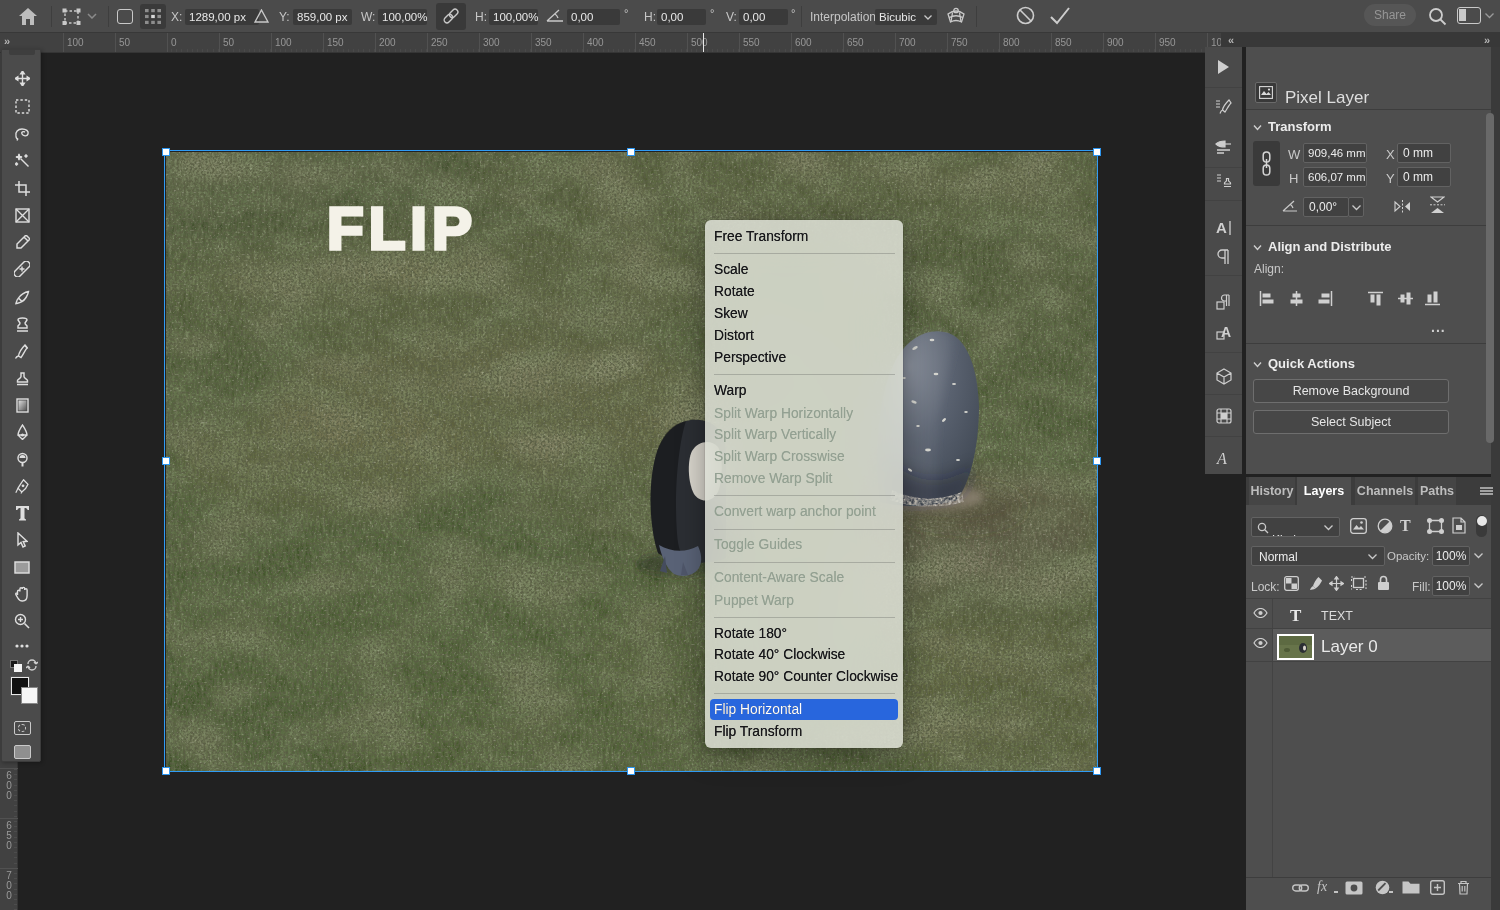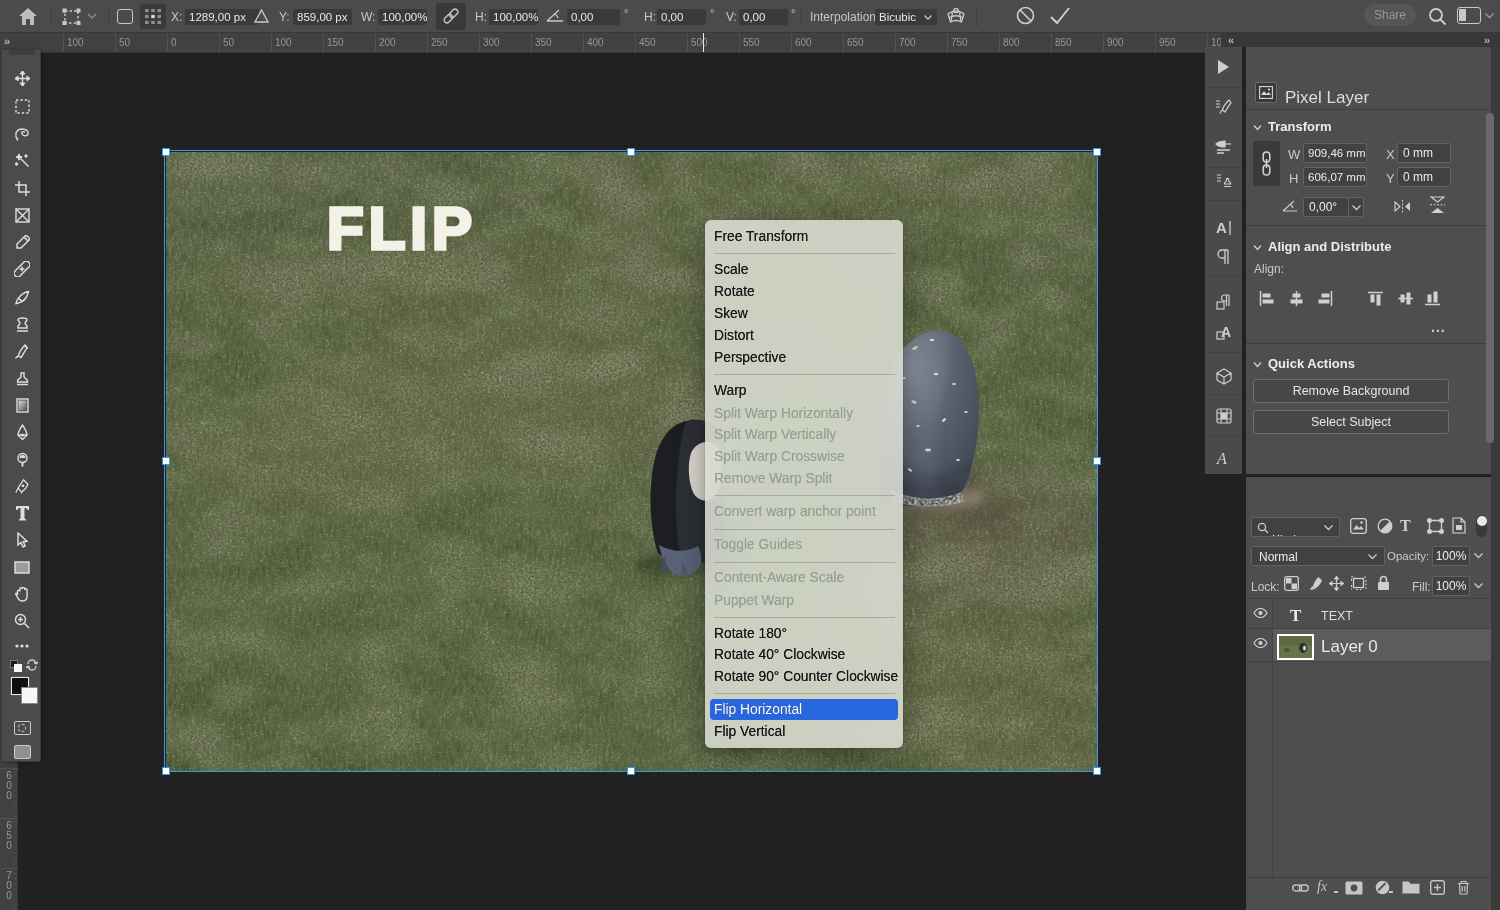--- a/index.html
+++ b/index.html
@@ -198,21 +198,21 @@
 <div class="msep" style="top:342px"></div>
 <div class="mi dis" style="top:350px">Content-Aware Scale</div>
 <div class="mi dis" style="top:373px">Puppet Warp</div>
 <div class="msep" style="top:397px"></div>
 <div class="mi" style="top:406px">Rotate 180°</div>
 <div class="mi" style="top:427px">Rotate 40° Clockwise</div>
 <div class="mi" style="top:449px">Rotate 90° Counter Clockwise</div>
 <div class="msep" style="top:473px"></div>
 <div id="mhl"></div>
 <div class="mi" style="top:482px;color:#fff">Flip Horizontal</div>
-<div class="mi" style="top:504px">Flip Vertical</div>
+<div class="mi" style="top:504px">Flip Transform</div>
 </div>
 
 <div id="topbar" class="abs">
 <svg class="abs" style="left:18px;top:7px" width="20" height="19" viewBox="0 0 20 19">
         <path d="M10,1 L19,9 L16,9 L16,18 L12,18 L12,12 L8,12 L8,18 L4,18 L4,9 L1,9 Z" fill="#bdbdbd"></path>
       </svg>
 <div class="tb-sep" style="left:51px"></div>
 <svg class="abs" style="left:62px;top:8px" width="20" height="18" viewBox="0 0 20 18">
         <g stroke="#c9c9c9" stroke-width="1.4" fill="none" stroke-dasharray="2.5 2">
           <rect x="3" y="3" width="13" height="12"></rect>
@@ -700,20 +700,29 @@
 <svg class="chev" style="left:7px;top:313px" viewBox="0 0 9 9">
         <path d="M1,2.5 L4.5,6.5 L8,2.5" stroke="#cfcfcf" stroke-width="1.4" fill="none"></path>
       </svg>
 <div class="phead" style="left:22px;top:309px">Quick Actions</div>
 <div class="pbtn" style="top:332px">Remove Background</div>
 <div class="pbtn" style="top:363px">Select Subject</div>
 </div>
 <div class="abs" style="left:1486px;top:113px;width:8px;height:330px;background:#696969;border-radius:4px"></div>
 
 <div id="layers" class="abs">
+<div class="tabbar">
+<div class="tab" style="left:3px;width:46px">History</div>
+<div class="tab act" style="left:51px;width:54px">Layers</div>
+<div class="tab" style="left:109px;width:60px">Channels</div>
+<div class="tab" style="left:172px;width:38px">Paths</div>
+<svg style="position:absolute;left:234px;top:10px" width="13" height="9" viewBox="0 0 13 9">
+          <path d="M0,1 h13 M0,4 h13 M0,7 h13" stroke="#c2c2c2" stroke-width="1.6"></path>
+        </svg>
+</div>
 <div class="pfield" style="left:5px;top:40px;width:89px;height:20px">
 <svg style="position:absolute;left:5px;top:4px" width="12" height="12" viewBox="0 0 12 12">
           <circle cx="5" cy="5" r="3.6" stroke="#c9c9c9" stroke-width="1.3" fill="none"></circle>
           <path d="M7.8,7.8 L11,11" stroke="#c9c9c9" stroke-width="1.3"></path>
         </svg>
 <span style="position:absolute;left:20px;top:14px;line-height:16px">Kind</span>
 <svg style="position:absolute;right:6px;top:7px" width="9" height="6" viewBox="0 0 9 6">
           <path d="M0.5,0.5 L4.5,4.5 L8.5,0.5" stroke="#c9c9c9" stroke-width="1.3" fill="none"></path>
         </svg>
 </div>

